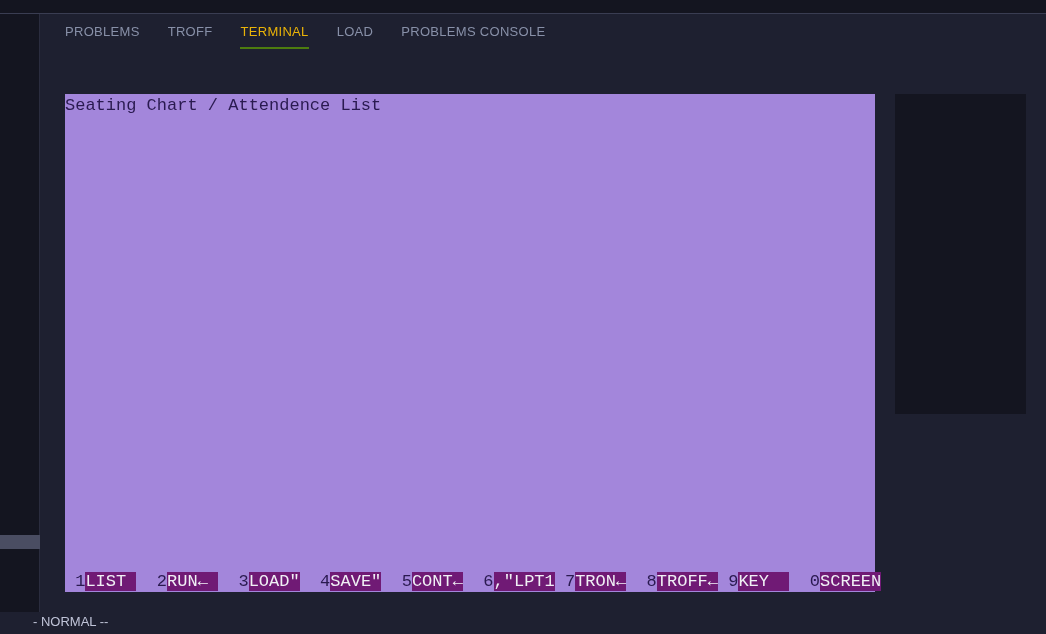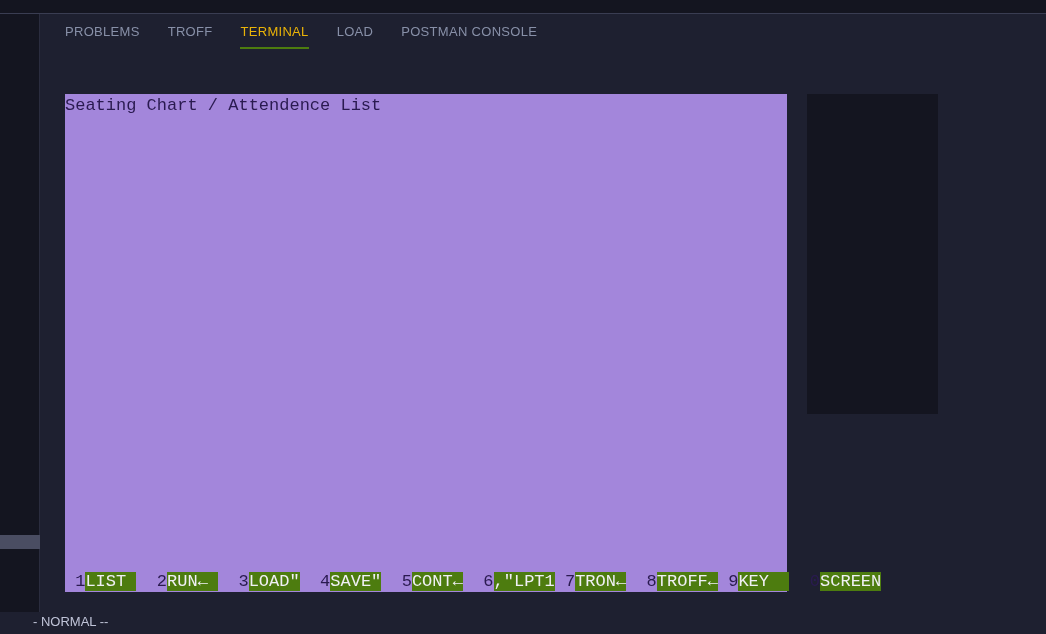--- a/index.html
+++ b/index.html
@@ -60,21 +60,21 @@
       color: #eab308;
       border-bottom: 2px solid #4d7c0f;
     }
     .terminal-container {
       margin-left: 65px;
       margin-top: 35px;
       display: flex;
     }
     .terminal-screen {
       background-color: #a386db;
-      width: 722px;
+      width: 810px;
       height: 498px;
       font-family: 'Consolas', 'Courier New', monospace;
       font-size: 17px;
       line-height: 1.2;
       color: #2a1a50;
       position: relative;
     }
     .terminal-content {
       padding: 2px 0;
     }
@@ -89,21 +89,21 @@
       bottom: 0;
       left: 0;
       white-space: pre;
       font-family: 'Consolas', 'Courier New', monospace;
       font-size: 17px;
     }
     .fkey-num {
       color: #2a1a50;
     }
     .fkey-label {
-      background-color: #4d7c0f;
+      background-color: #701a75;
       color: #f0f0f5;
     }
     .right-dark {
       background-color: #141520;
       width: 131px;
       height: 320px;
       margin-left: 20px;
     }
     .status-bar {
       position: absolute;
@@ -127,21 +127,21 @@
   <div class="left-sidebar-bottom">
     <div class="sidebar-square"></div>
   </div>
 </div>
 
 <div class="panel-tabs">
   <div class="panel-tab">PROBLEMS</div>
   <div class="panel-tab">TROFF</div>
   <div class="panel-tab active">TERMINAL</div>
   <div class="panel-tab">LOAD</div>
-  <div class="panel-tab">POSTMAN CONSOLE</div>
+  <div class="panel-tab">PROBLEMS CONSOLE</div>
 </div>
 
 <div class="terminal-container">
   <div class="terminal-screen">
     <div class="terminal-content">
       <div class="terminal-line">Seating Chart / Attendence List</div>
     </div>
     <div class="function-keys"><span class="fkey-num"> 1</span><span class="fkey-label">LIST </span><span class="fkey-num">  2</span><span class="fkey-label">RUN← </span><span class="fkey-num">  3</span><span class="fkey-label">LOAD"</span><span class="fkey-num">  4</span><span class="fkey-label">SAVE"</span><span class="fkey-num">  5</span><span class="fkey-label">CONT←</span><span class="fkey-num">  6</span><span class="fkey-label">,"LPT1</span><span class="fkey-num"> 7</span><span class="fkey-label">TRON←</span><span class="fkey-num">  8</span><span class="fkey-label">TROFF←</span><span class="fkey-num"> 9</span><span class="fkey-label">KEY  </span><span class="fkey-num">  0</span><span class="fkey-label">SCREEN</span></div>
   </div>
   <div class="right-dark"></div>

